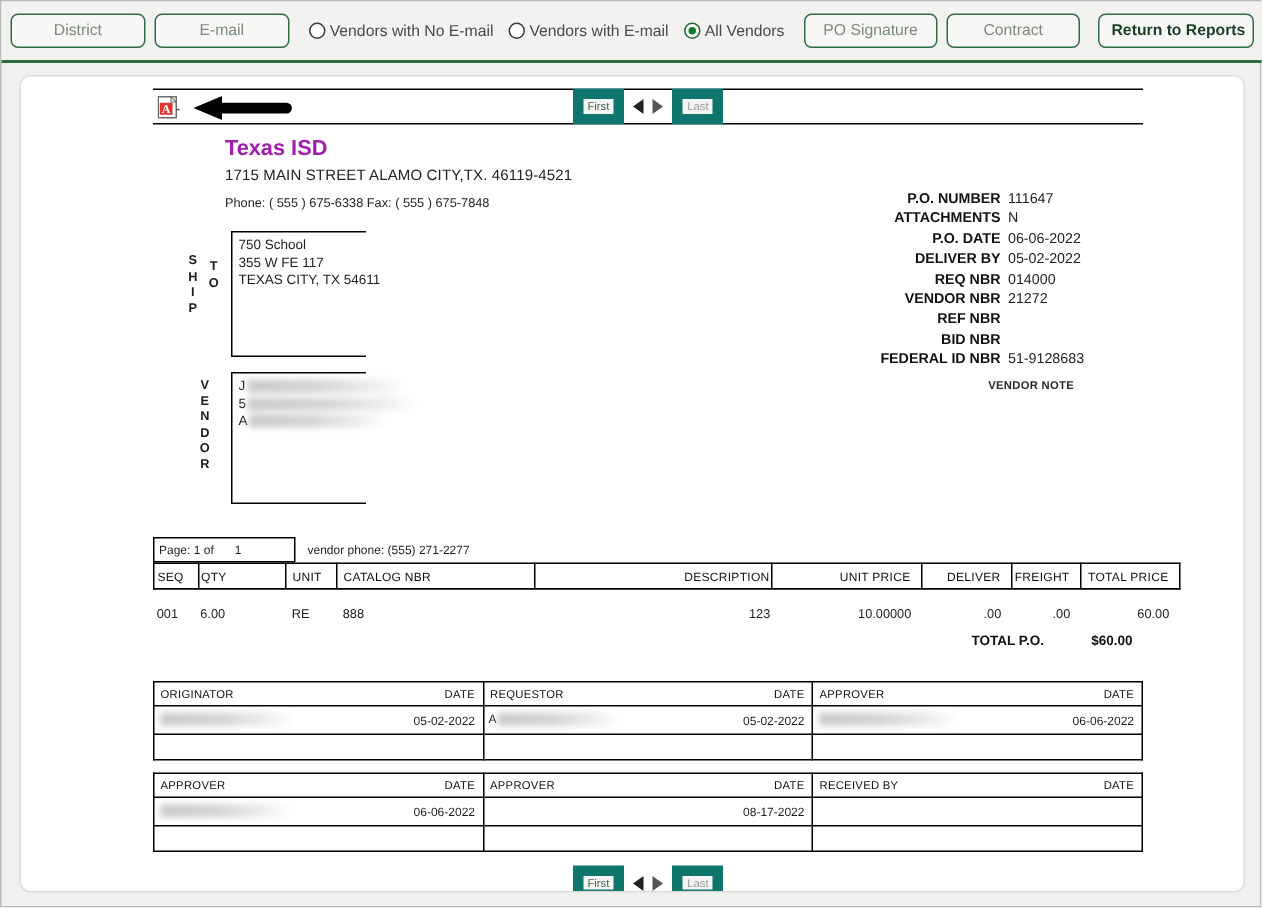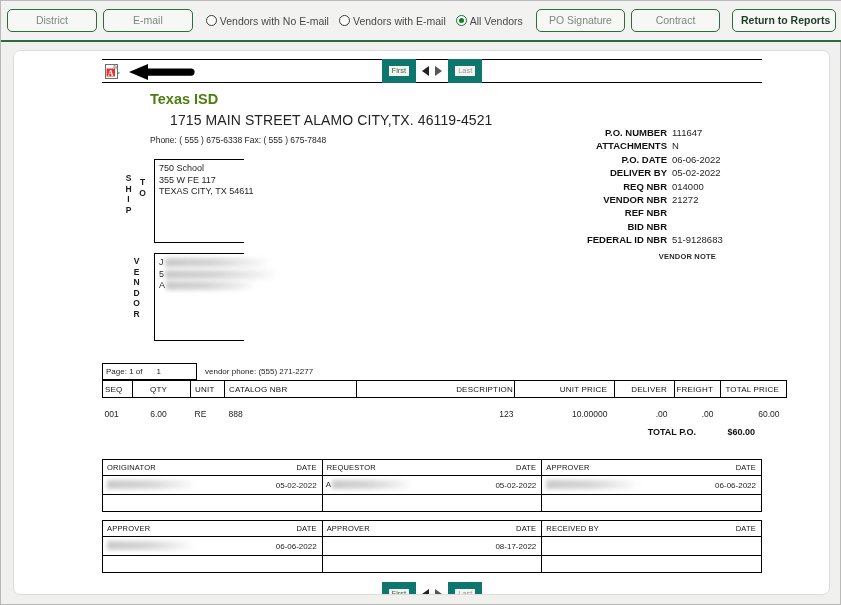--- a/index.html
+++ b/index.html
@@ -187,29 +187,28 @@
     border-top: 5px solid transparent;
     border-bottom: 5px solid transparent;
     border-left: 7px solid #555555;
   }
 
   
   .letterhead { padding: 8px 0 0 48px; }
   .org-name {
     font-size: 14.5px;
     font-weight: bold;
-    color: #4d7c0f;
+    color: #a21caf;
     margin-bottom: 5px;
   }
   .org-addr {
-    font-size: 14px;
+    font-size: 10px;
     color: #232323;
     margin-bottom: 7px;
     letter-spacing: 0.1px;
-    margin-left: 20px;
   }
   .org-contact {
     font-size: 8.5px;
     color: #232323;
   }
   .org-contact .fax { display: inline-block; }
 
   
   .po-meta {
     position: absolute;
@@ -334,21 +333,21 @@
     letter-spacing: 0.2px;
   }
   table.items td {
     font-size: 8.5px;
     color: #1c1c1c;
     padding-top: 11px;
     padding-bottom: 2px;
     border: none;
   }
   .c-seq   { width: 30px;  text-align: left;  padding-left: 2px; }
-  .c-qty   { width: 58px;  text-align: center; padding-right: 7px; margin-top: 27px; }
+  .c-qty   { width: 58px;  text-align: left; padding-right: 7px; margin-top: 27px; }
   .c-unit  { width: 34px;  text-align: left;  padding-left: 4px; }
   .c-cat   { width: 132px; text-align: left;  padding-left: 4px; }
   .c-desc  { width: 158px; text-align: right;  padding-left: 10px; }
   .c-up    { width: 100px; text-align: right; padding-right: 7px; }
   .c-disc  { width: 60px;  text-align: right; padding-right: 7px; }
   .c-frt   { width: 46px;  text-align: right; padding-right: 7px; }
   .c-tot   { width: 66px;  text-align: right; padding-right: 7px; }
 
   .totalrow {
     margin-top: 6px;

